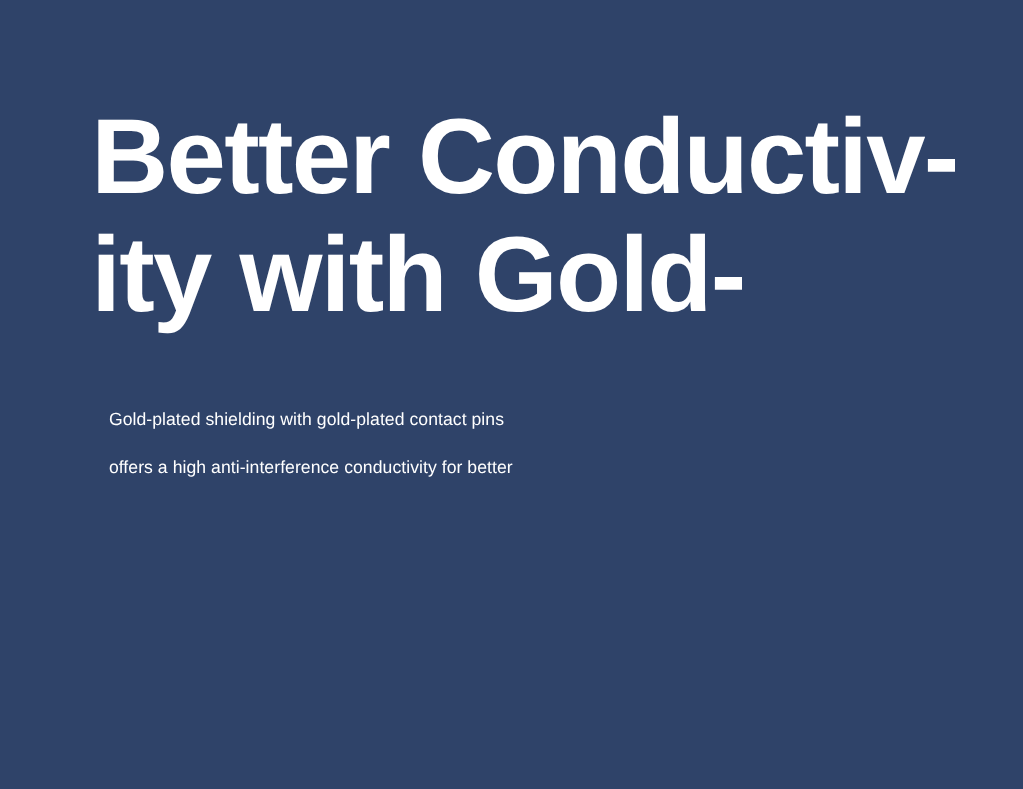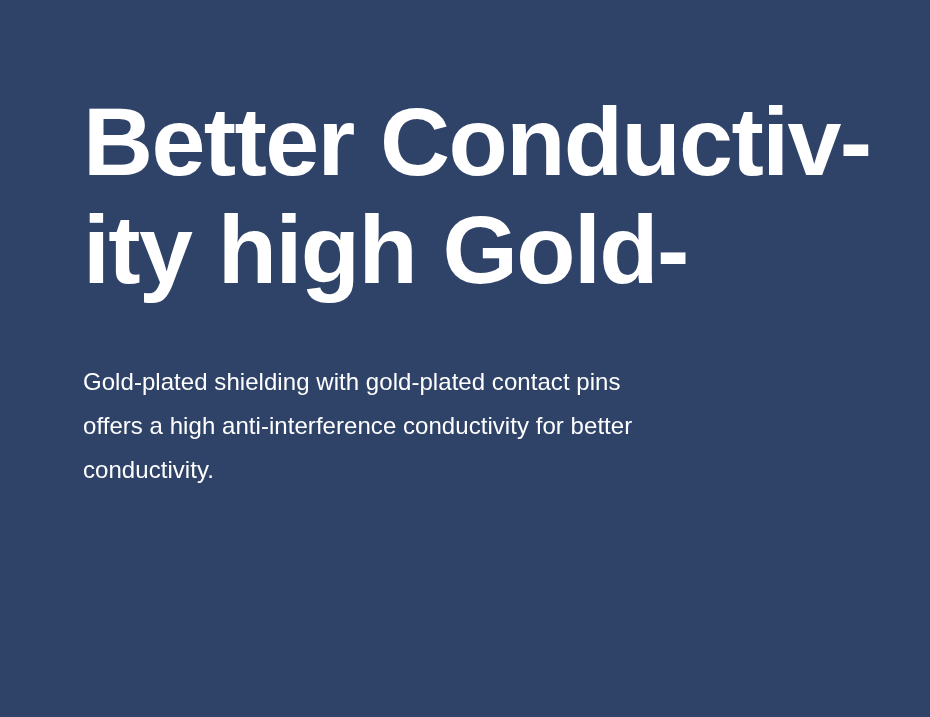--- a/index.html
+++ b/index.html
@@ -43,48 +43,47 @@
     letter-spacing: -1.6px;
     word-spacing: 1px;
   }
 
   #hero-heading .hl {
     display: block;
     white-space: pre;
   }
 
   #hero-body {
-    margin: 0;
+    margin: 16px;
     padding: 0;
     margin-top: 56px;
     width: 760px;
     color: #ffffff;
     font-family: "Liberation Sans", "DejaVu Sans", sans-serif;
-    font-size: 24px;
+    font-size: 16px;
     font-weight: normal;
     line-height: 44px;
     letter-spacing: 0.05px;
   }
 
   #hero-body .bl {
     display: block;
     white-space: pre;
   }
 </style>
 </head>
 <body>
 
 <div id="hero-panel" style="background: rgb(47, 67, 105); color: rgb(255, 255, 255);">
   <div id="hero-content">
 
     <h1 id="hero-heading">
       <span class="hl">Better Conductiv-</span>
-      <span class="hl">ity high Gold-</span>
+      <span class="hl">ity with Gold-</span>
     </h1>
 
     <p id="hero-body">
       <span class="bl">Gold-plated shielding with gold-plated contact pins</span>
       <span class="bl">offers a high anti-interference conductivity for better</span>
-      <span class="bl">conductivity.</span>
     </p>
 
   </div>
 </div>
 
 </body></html>

